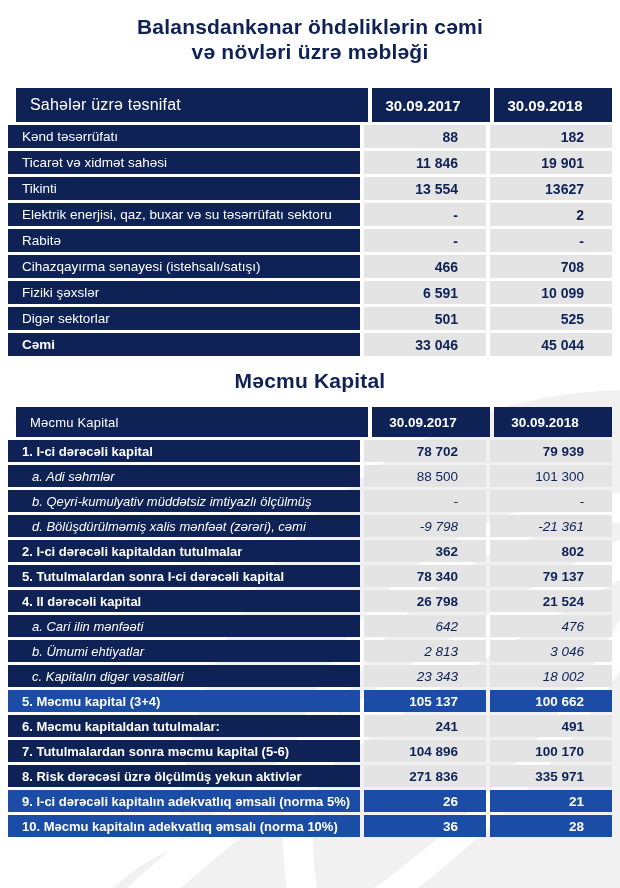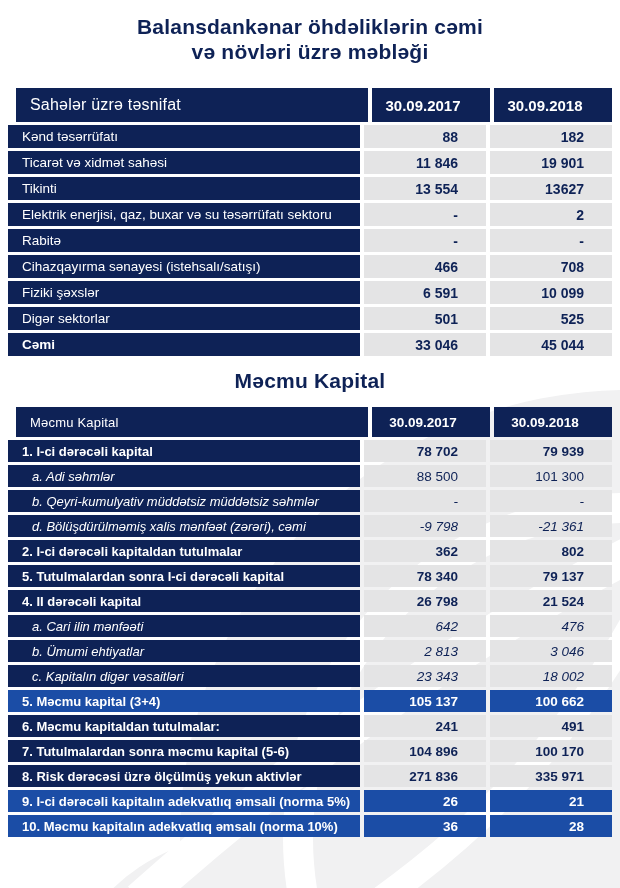--- a/index.html
+++ b/index.html
@@ -133,21 +133,21 @@
             <div class="cell label">1. I-ci dərəcəli kapital</div>
             <div class="cell val">78 702</div>
             <div class="cell val">79 939</div>
           </div>
           <div class="trow sub">
             <div class="cell label">a. Adi səhmlər</div>
             <div class="cell val">88 500</div>
             <div class="cell val">101 300</div>
           </div>
           <div class="trow sub">
-            <div class="cell label">b. Qeyri-kumulyativ müddətsiz müddətsiz səhmlər</div>
+            <div class="cell label">b. Qeyri-kumulyativ müddətsiz imtiyazlı ölçülmüş</div>
             <div class="cell val vitalic">-</div>
             <div class="cell val vitalic">-</div>
           </div>
           <div class="trow sub">
             <div class="cell label">d. Bölüşdürülməmiş xalis mənfəət (zərəri), cəmi</div>
             <div class="cell val vitalic">-9 798</div>
             <div class="cell val vitalic">-21 361</div>
           </div>
           <div class="trow main">
             <div class="cell label">2. I-ci dərəcəli kapitaldan tutulmalar</div>

